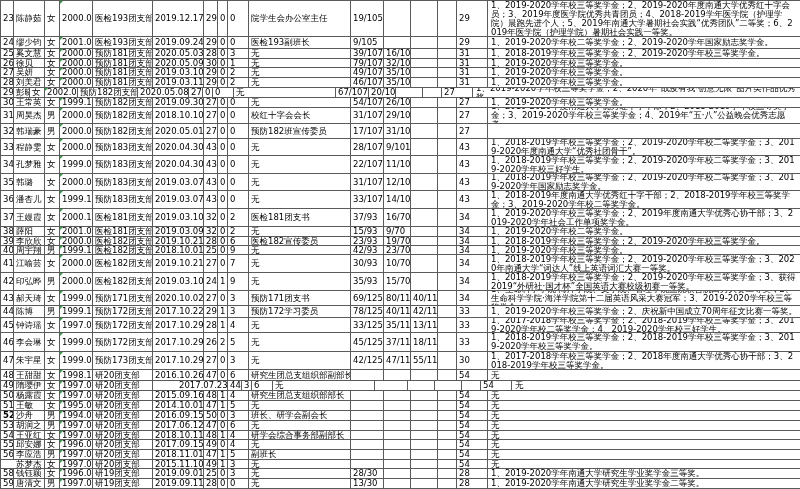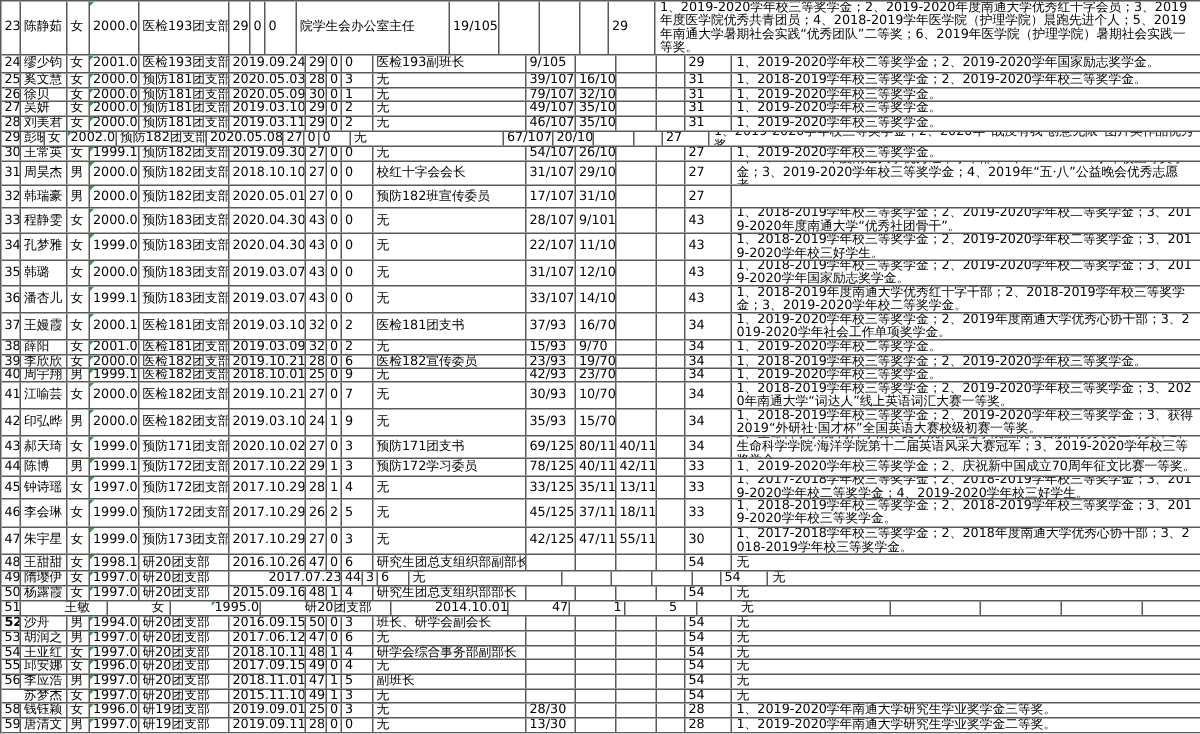--- a/index.html
+++ b/index.html
@@ -58,20 +58,21 @@
 </head>
 <body>
 
 <div class="sheet">
     <div class="row" style="height: 36px;">
       <div class="cell" style="width: 13px;">23</div>
       <div class="cell" style="width: 31px;">陈静茹</div>
       <div class="cell" style="width: 15px;">女</div>
       <div class="cell tri" style="width: 33px;">2000.03</div>
       <div class="cell" style="width: 60px;">医检193团支部</div>
+      <div class="cell" style="width: 51px;">2019.12.17</div>
       <div class="cell" style="width: 14px;">29</div>
       <div class="cell" style="width: 10px;">0</div>
       <div class="cell" style="width: 21px;">0</div>
       <div class="cell" style="width: 102px;">院学生会办公室主任</div>
       <div class="cell" style="width: 33px;">19/105</div>
       <div class="cell" style="width: 27px;"></div>
       <div class="cell" style="width: 27px;"></div>
       <div class="cell" style="width: 19px;"></div>
       <div class="cell" style="width: 31px;">29</div>
       <div class="cell awards">1、2019-2020学年校三等奖学金；2、2019-2020年度南通大学优秀红十字会员；3、2019年度医学院优秀共青团员；4、2018-2019学年医学院（护理学院）晨跑先进个人；5、2019年南通大学暑期社会实践“优秀团队”二等奖；6、2019年医学院（护理学院）暑期社会实践一等奖。</div>
@@ -554,21 +555,21 @@
       <div class="cell" style="width: 10px;">1</div>
       <div class="cell" style="width: 21px;">4</div>
       <div class="cell" style="width: 102px;">研究生团总支组织部部长</div>
       <div class="cell" style="width: 33px;"></div>
       <div class="cell" style="width: 27px;"></div>
       <div class="cell" style="width: 27px;"></div>
       <div class="cell" style="width: 19px;"></div>
       <div class="cell" style="width: 31px;">54</div>
       <div class="cell awards">无</div>
     </div>
-    <div class="row" style="height: 10px; gap: 27px;">
+    <div class="row" style="height: 10px;">
       <div class="cell" style="width: 13px;">51</div>
       <div class="cell" style="width: 31px;">王敏</div>
       <div class="cell" style="width: 15px;">女</div>
       <div class="cell tri" style="width: 33px;">1995.03</div>
       <div class="cell" style="width: 60px;">研20团支部</div>
       <div class="cell" style="width: 51px;">2014.10.01</div>
       <div class="cell" style="width: 14px;">47</div>
       <div class="cell" style="width: 10px;">1</div>
       <div class="cell" style="width: 21px;">5</div>
       <div class="cell" style="width: 102px;">无</div>

